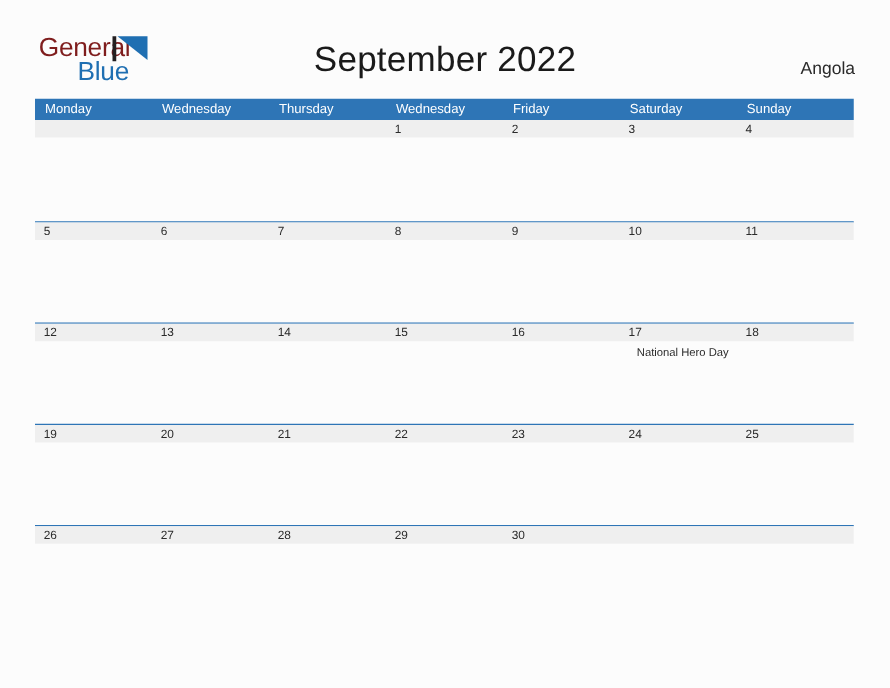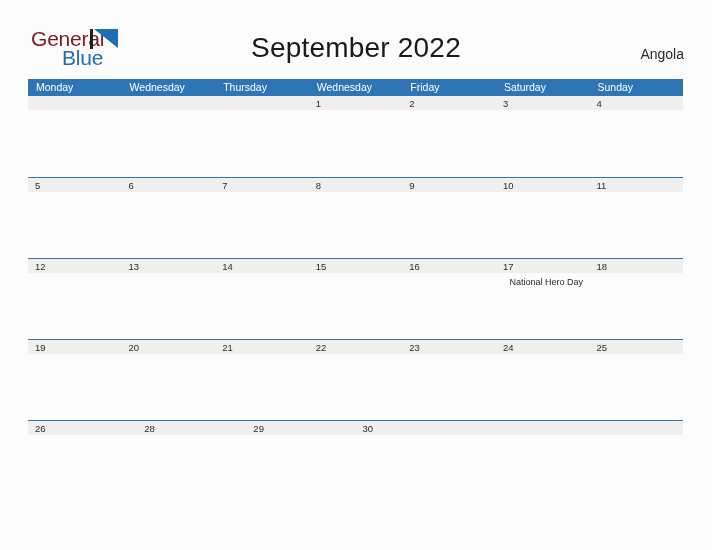--- a/index.html
+++ b/index.html
@@ -312,20 +312,23 @@
           </div>
         </div>
       </div>
       <div class="week-row">
         <div class="date-band"></div>
         <div class="cells">
           <div class="day-cell">
             <div class="day-number">26</div>
           </div>
           <div class="day-cell">
+            <div class="day-number">27</div>
+          </div>
+          <div class="day-cell">
             <div class="day-number">28</div>
           </div>
           <div class="day-cell">
             <div class="day-number">29</div>
           </div>
           <div class="day-cell">
             <div class="day-number">30</div>
           </div>
           <div class="day-cell empty">
             <div class="day-number"></div>

